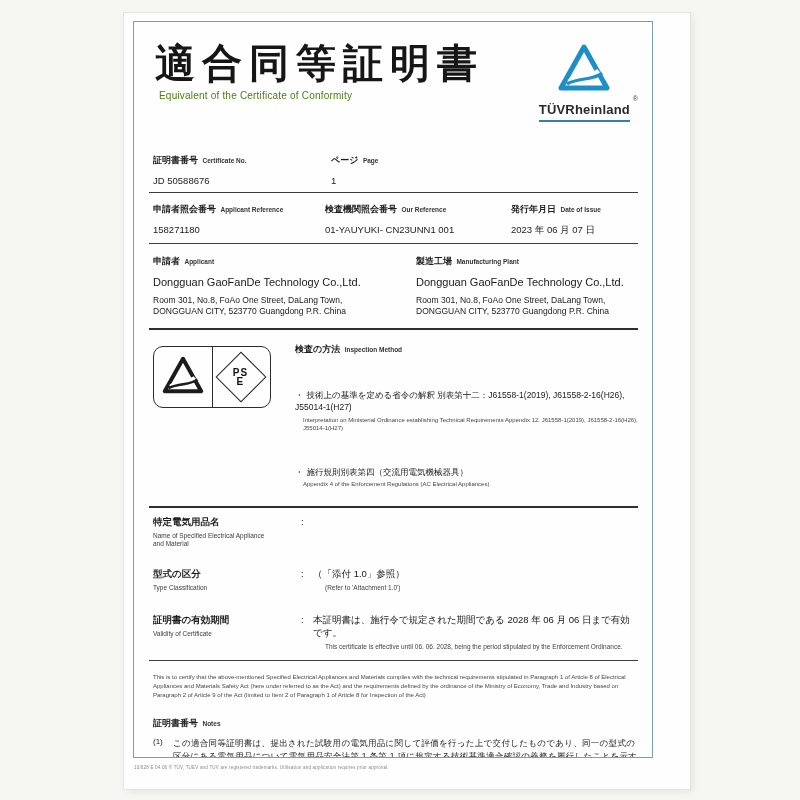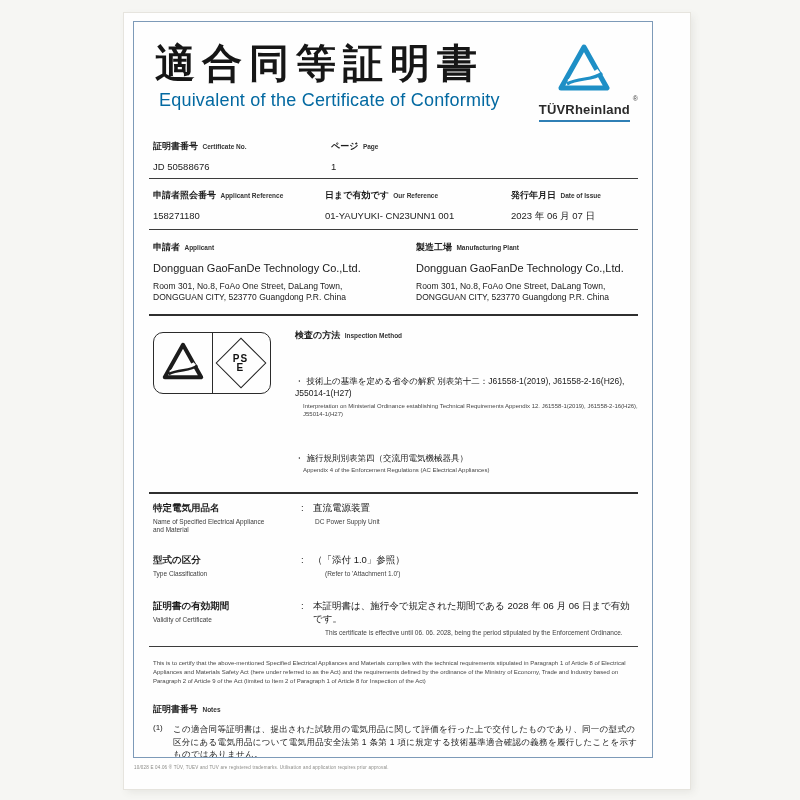--- a/index.html
+++ b/index.html
@@ -18,22 +18,22 @@
   }
   .frame {
     position:absolute; left:9px; top:8px; width:520px; height:737px;
     border:1px solid #7d9ab8;
     padding:12px 14px 0 15px;
     overflow:hidden;
   }
   
   .hdr { display:flex; justify-content:space-between; align-items:flex-start; padding:8px 2px 6px 6px; }
   .title-ja { font-size:40px; font-weight:bold; letter-spacing:7px; color:#161616; line-height:1.05; white-space:nowrap; }
-  .title-en { font-size:18px; color:#0369a1; margin:6px 0 0 4px; letter-spacing:.2px; }
-  .brand { text-align:center; margin:2px 6px 2px 0; }
+  .title-en { font-size:10px; color:#4d7c0f; margin:6px 0 0 4px; letter-spacing:.2px; }
+  .brand { text-align:center; margin:2px 6px 16px 0; }
   .brand-word { font-size:13px; font-weight:bold; color:#2a2a2a; letter-spacing:.2px; position:relative; }
   .brand-word .reg { position:absolute; top:-7px; right:-8px; font-size:7px; font-weight:normal; color:#444; }
   .brand-rule { height:2px; background:#2f7fb5; margin-top:3px; }
   
   .lj { font-size:9px; font-weight:bold; color:#1d1d1d; }
   .le { font-size:6.5px; font-weight:bold; color:#333; }
   .val { font-size:9.5px; color:#1b1b1b; }
   .rule { border:0; border-top:1.5px solid #3c3c3c; }
   .rule-thick { border:0; border-top:2px solid #2f2f2f; }
   .sec { padding:5px 2px 6px 4px; }
@@ -125,21 +125,21 @@
       </div>
       <hr class="rule">
 
       <div class="sec row2">
         <div class="cell">
           <span class="lj">申請者照会番号</span>
           <span class="le">Applicant Reference</span>
           <span class="val">158271180</span>
         </div>
         <div class="cell">
-          <span class="lj">日まで有効です</span>
+          <span class="lj">検査機関照会番号</span>
           <span class="le">Our Reference</span>
           <span class="val">01-YAUYUKI- CN23UNN1 001</span>
         </div>
         <div class="cell">
           <span class="lj">発行年月日</span>
           <span class="le">Date of Issue</span>
           <span class="val">2023 年 06 月 07 日</span>
         </div>
       </div>
       <hr class="rule">
@@ -204,24 +204,20 @@
         </div>
       </div>
       <hr class="rule-thick">
 
       <div class="kv kv-app">
         <div class="k">
           <span class="lj">特定電気用品名</span>
           <span class="le">Name of Specified Electrical Appliance and Material</span>
         </div>
         <div class="colon">:</div>
-        <div>
-          <div class="v-ja">直流電源装置</div>
-          <div class="v-en">DC Power Supply Unit</div>
-        </div>
       </div>
 
       <div class="kv kv-type">
         <div class="k">
           <span class="lj">型式の区分</span>
           <span class="le">Type Classification</span>
         </div>
         <div class="colon">:</div>
         <div>
           <div class="v-ja">（「添付 1.0」参照）</div>

